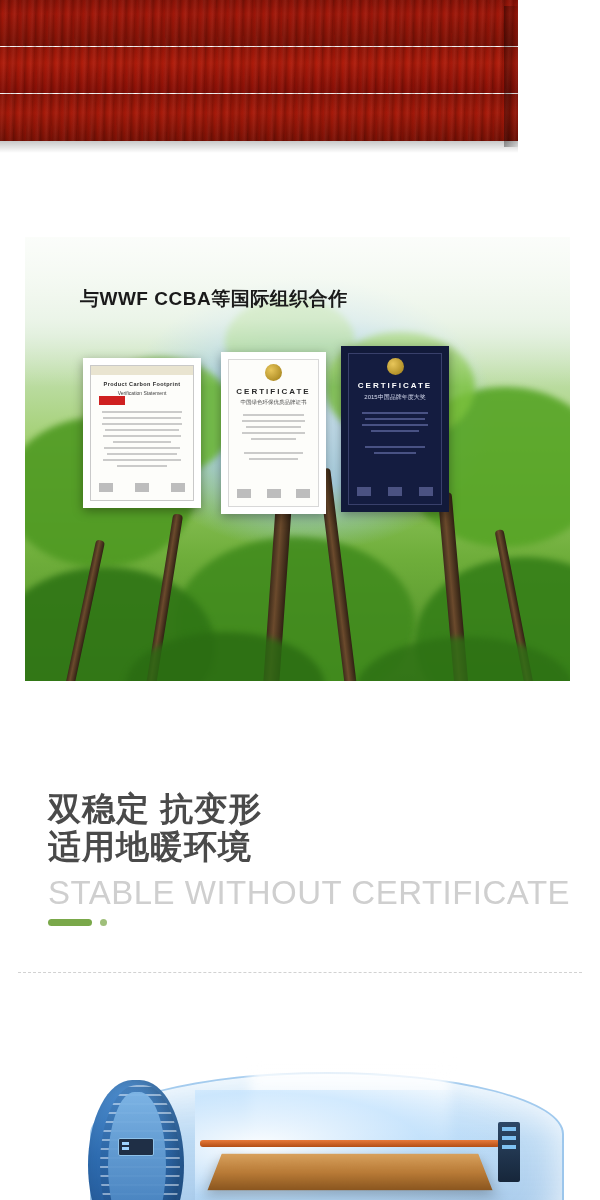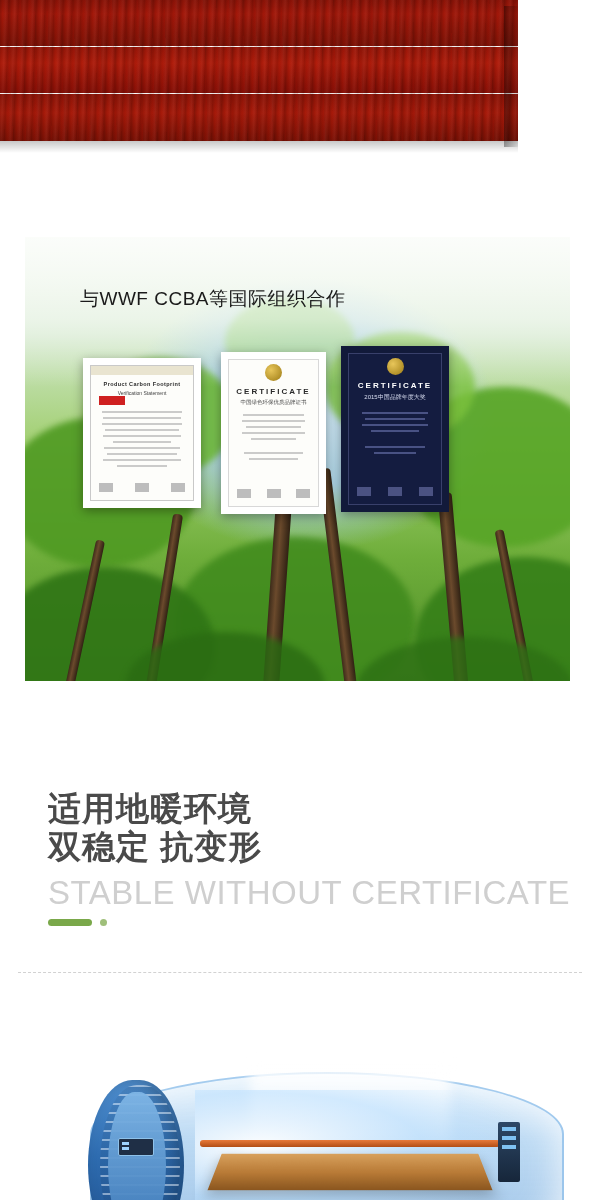--- a/index.html
+++ b/index.html
@@ -108,21 +108,21 @@
     width: 545px; height: 150px;
     background: linear-gradient(180deg, rgba(255,255,255,0.82) 0%, rgba(255,255,255,0.55) 55%, rgba(255,255,255,0) 100%);
   }
   .forest-text {
     position: absolute;
     left: 55px;
     top: 47px;
     font-family: "Liberation Sans", sans-serif;
     color: #1a1a1a;
     font-size: 19px;
-    font-weight: 400;
+    font-weight: 700;
     line-height: 30px;
     letter-spacing: 0.5px;
     white-space: nowrap;
   }
 
   
   .cert {
     position: absolute;
     background: #fff;
     box-shadow: 0 3px 10px rgba(0,0,0,0.35);
@@ -470,22 +470,22 @@
       <div class="cert-foot">
         <span></span>
           <span></span>
           <span></span>
       </div>
     </div>
   </div>
 </div>
 
 <div class="headline">
+  <h1>双稳定 抗变形</h1>
   <h1>适用地暖环境</h1>
-  <h1>双稳定 抗变形</h1>
   <div class="en">STABLE WITHOUT CERTIFICATE</div>
 </div>
 
 <div class="accent-row">
   <div class="accent-bar"></div>
   <div class="accent-dot"></div>
 </div>
 
 <div class="divider"></div>
 

